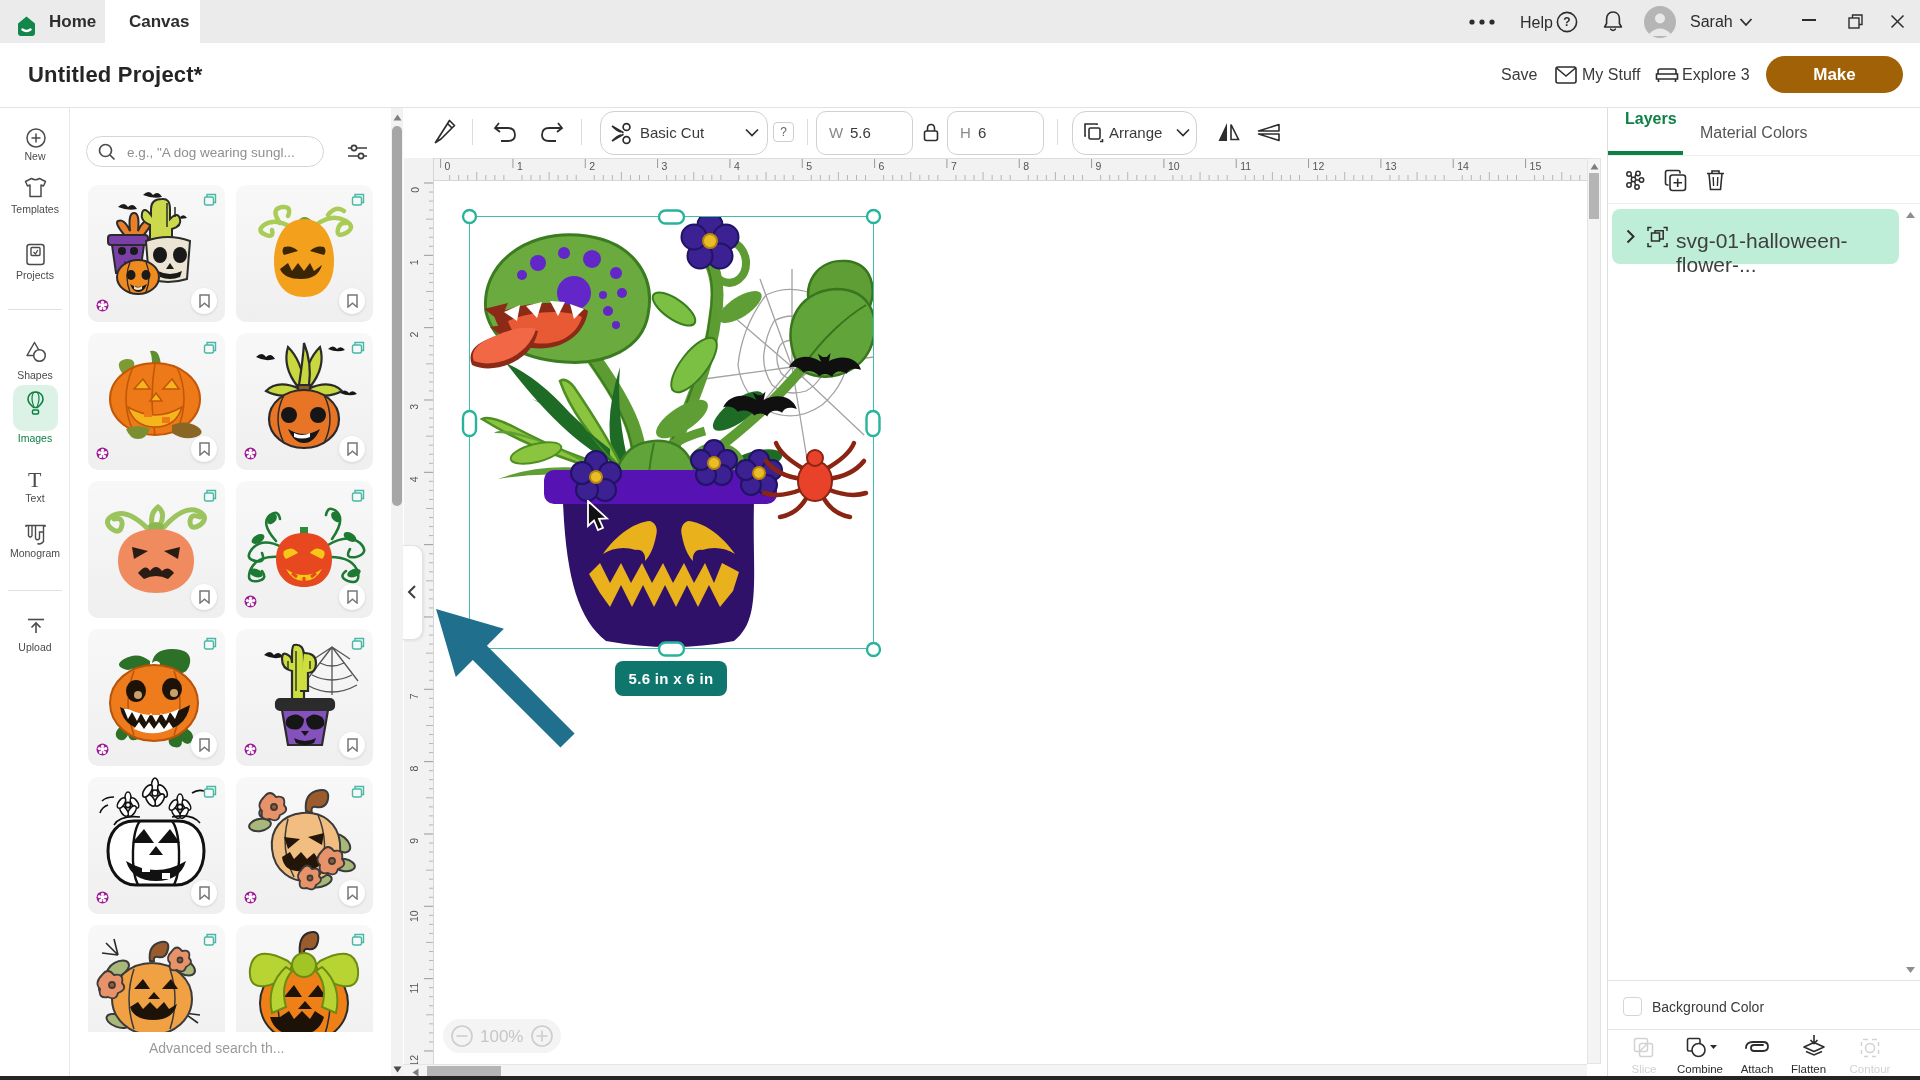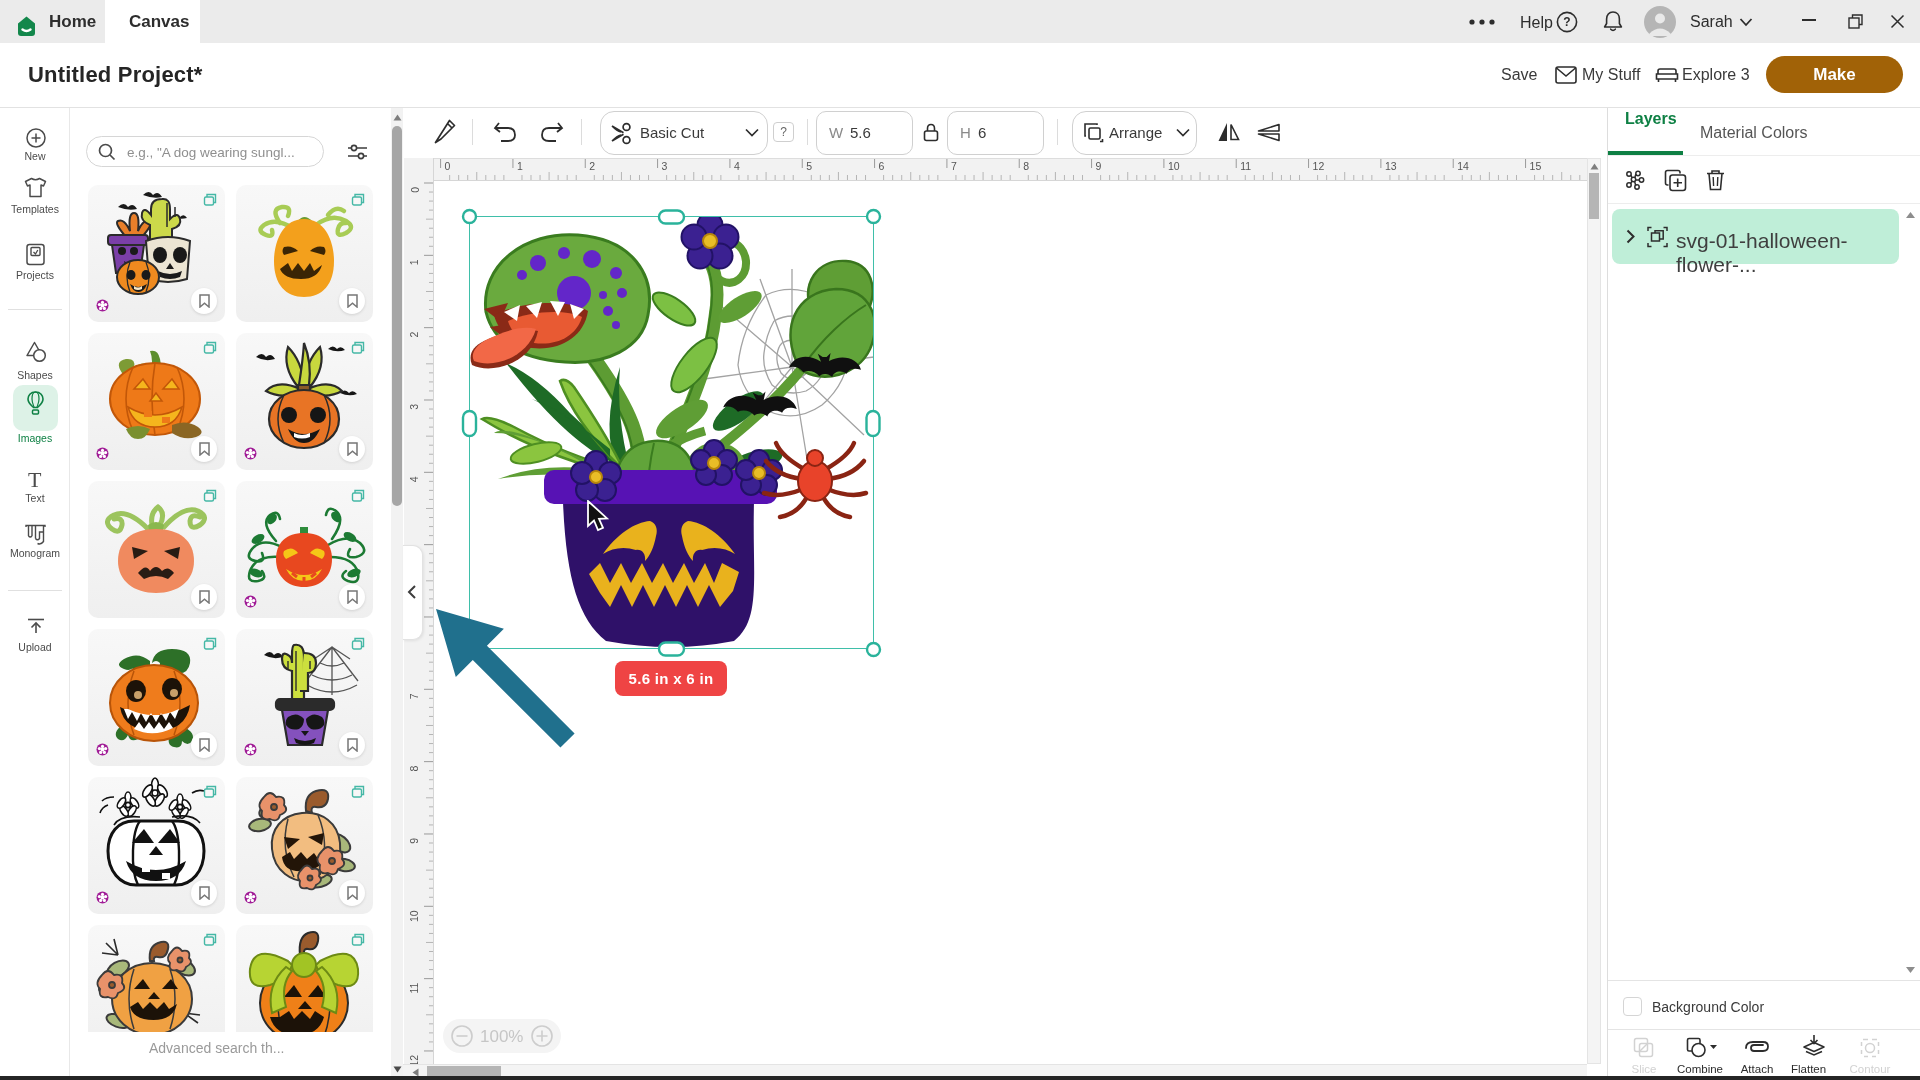--- a/index.html
+++ b/index.html
@@ -1159,21 +1159,21 @@
       <circle cx="10.5" cy="10.5" r="6.5"></circle>
         <circle cx="414.5" cy="10.5" r="6.5"></circle>
       <circle cx="10.5" cy="443.5" r="6.5"></circle>
         <circle cx="414.5" cy="443.5" r="6.5"></circle>
       <rect x="200" y="4.5" width="25" height="13" rx="6.5"></rect>
       <rect x="200" y="436.5" width="25" height="13" rx="6.5"></rect>
       <rect x="4" y="205" width="13" height="25" rx="6.5"></rect>
       <rect x="407.5" y="205" width="13" height="25" rx="6.5"></rect>
     </g>
   </svg>
-  <div class="abs" style="left:615px;top:661px;width:112px;height:35px;border-radius:8px;background:#ef4444;color:#fff;font-size:15px;font-weight:700;text-align:center;line-height:35px;letter-spacing:.3px">5.6&nbsp;in x 6&nbsp;in</div>
+  <div class="abs" style="left:615px;top:661px;width:112px;height:35px;border-radius:8px;background:#0f766e;color:#fff;font-size:15px;font-weight:700;text-align:center;line-height:35px;letter-spacing:.3px">5.6&nbsp;in x 6&nbsp;in</div>
 
   <svg class="abs" style="left:586px;top:500px" width="24" height="34" viewBox="0 0 24 34">
     <path d="M2 1 L2 26 L8 20.5 L12 30 L17 27.8 L13 18.8 L21 18.4 Z" fill="#111" stroke="#fff" stroke-width="1.8"></path>
   </svg>
 
   <svg class="abs" style="left:420px;top:595px" width="180" height="180" viewBox="0 0 180 180">
     <g transform="translate(16 14) rotate(45)">
       <polygon points="0,0 62,-34 62,-10 186,-10 186,10 62,10 62,34" fill="#20708d"></polygon>
     </g>
   </svg>

